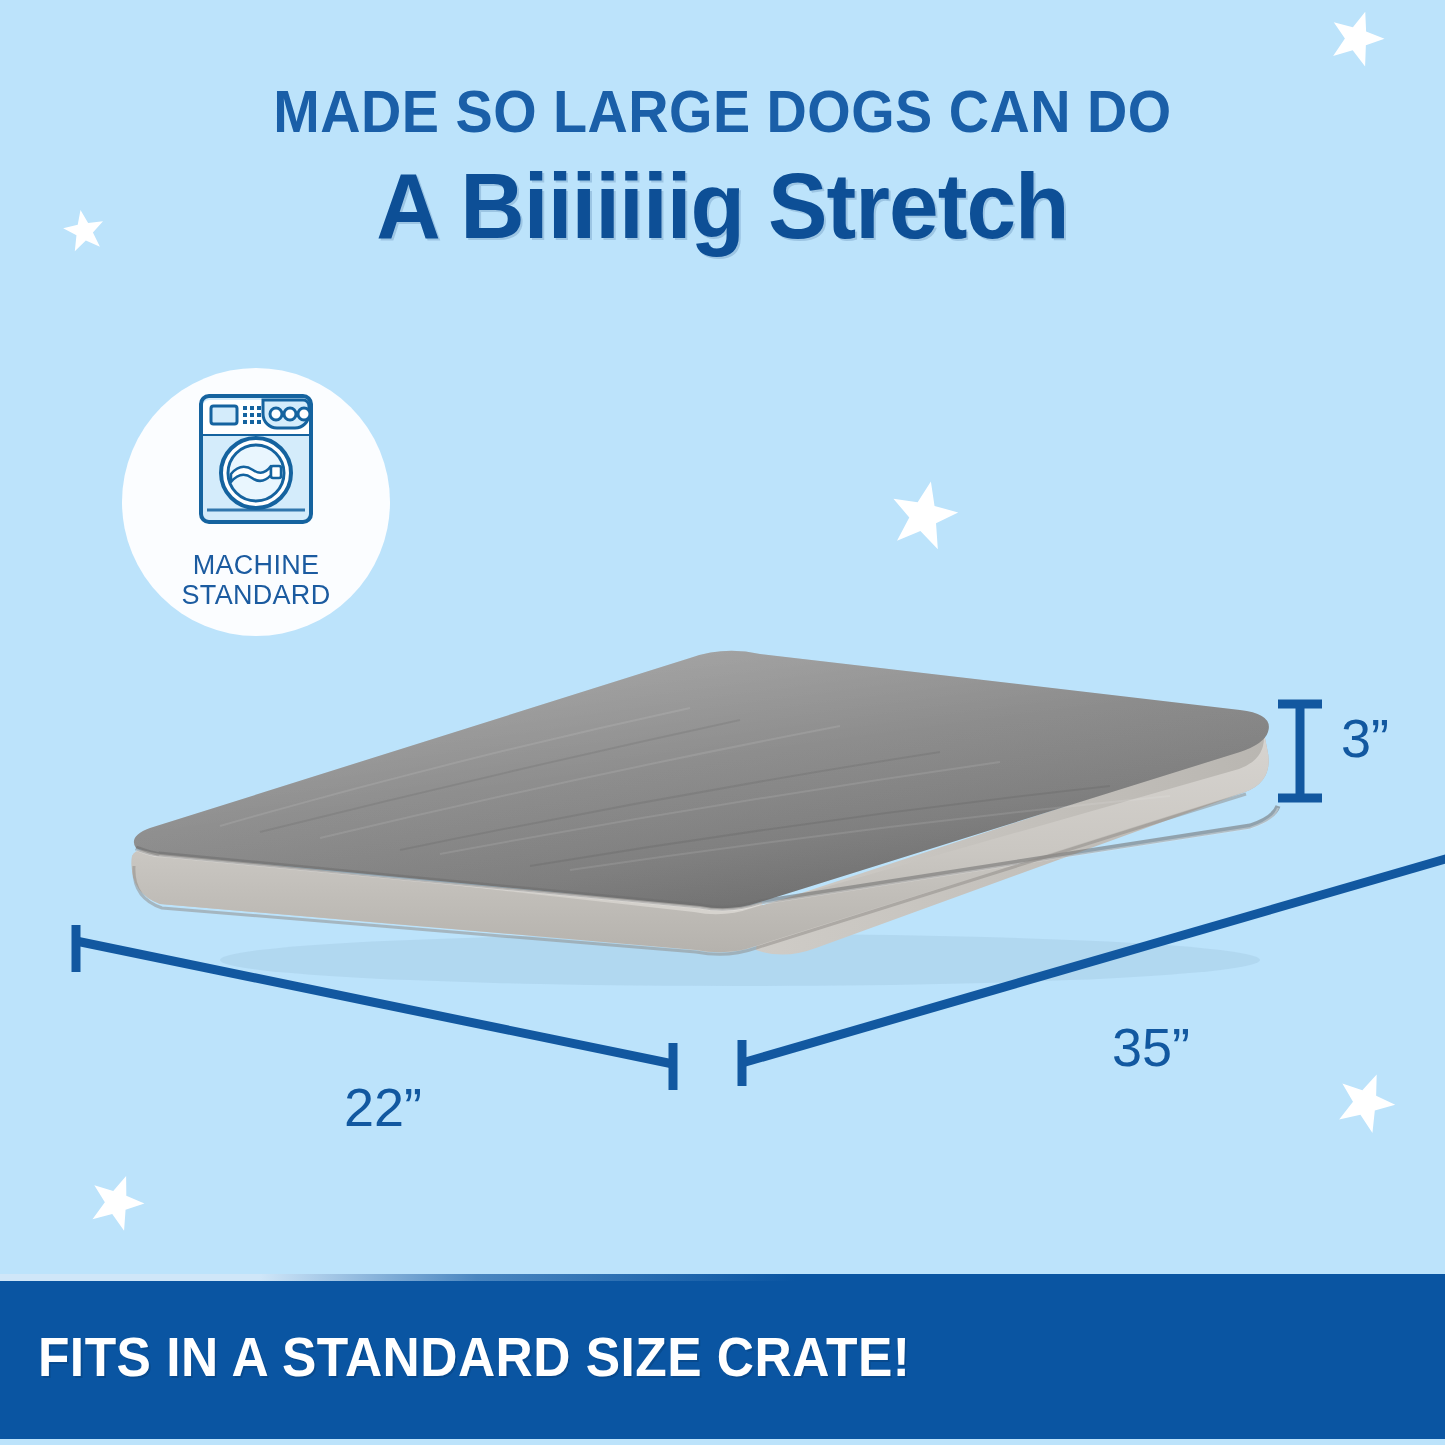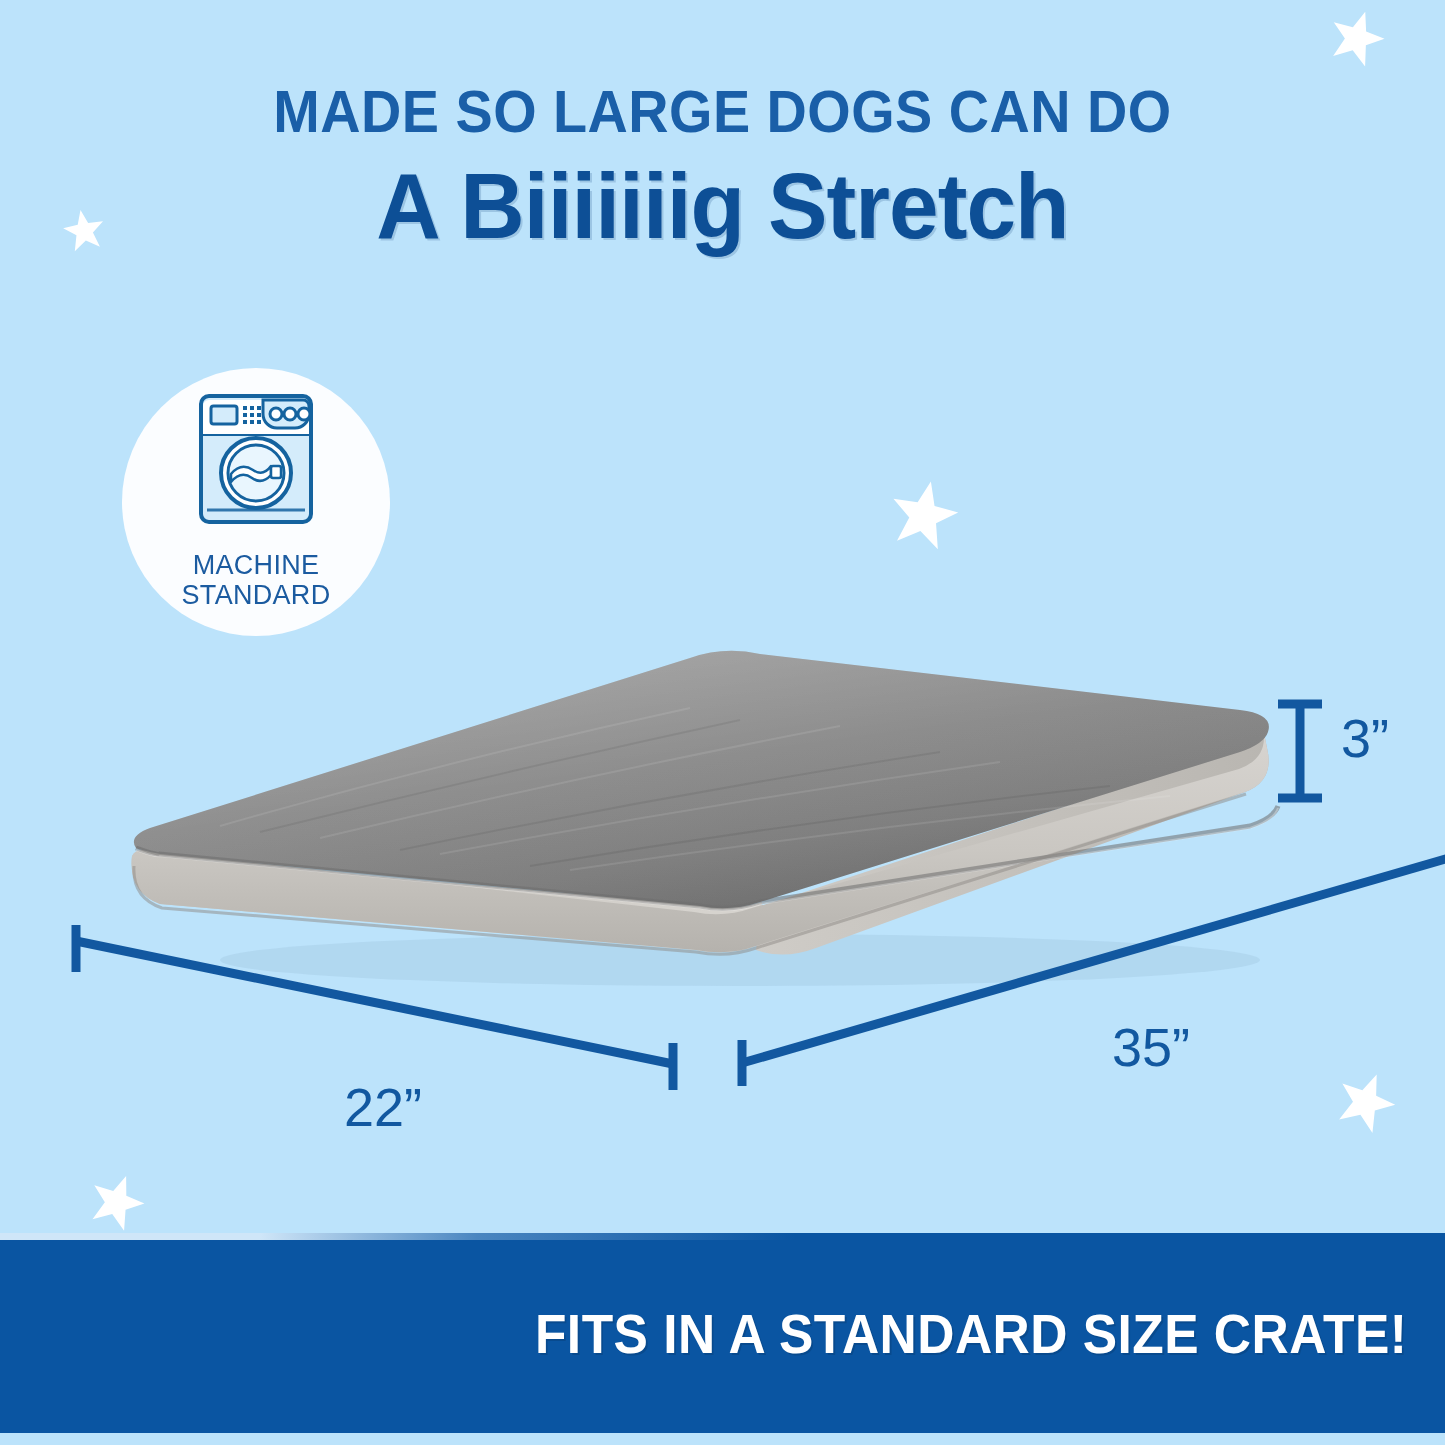--- a/index.html
+++ b/index.html
@@ -116,27 +116,27 @@
     white-space: nowrap;
   }
   #dim-label-height { left: 1341px; top: 707px; }
   #dim-label-width  { left: 316px;  top: 1076px; margin-left: 28px; }
   #dim-label-length { left: 1068px; top: 1016px; margin-left: 44px; }
 
   
   #bottom-banner {
     position: absolute;
     left: 0;
-    bottom: 12px;
-    width: 1445px;
-    height: 200px;
+    bottom: 6px;
+    width: 1445px;
+    height: 165px;
     background: #0a55a2;
     display: flex;
     align-items: center;
-    justify-content: flex-end;
+    justify-content: flex-start;
   }
   #banner-text {
     color: #ffffff;
     font-size: 56px;
     font-weight: 700;
     letter-spacing: 0.5px;
     transform: scaleX(0.92);
     transform-origin: center;
     white-space: nowrap;
     text-shadow: 2px 2px 0 rgba(0,0,0,0.12);

